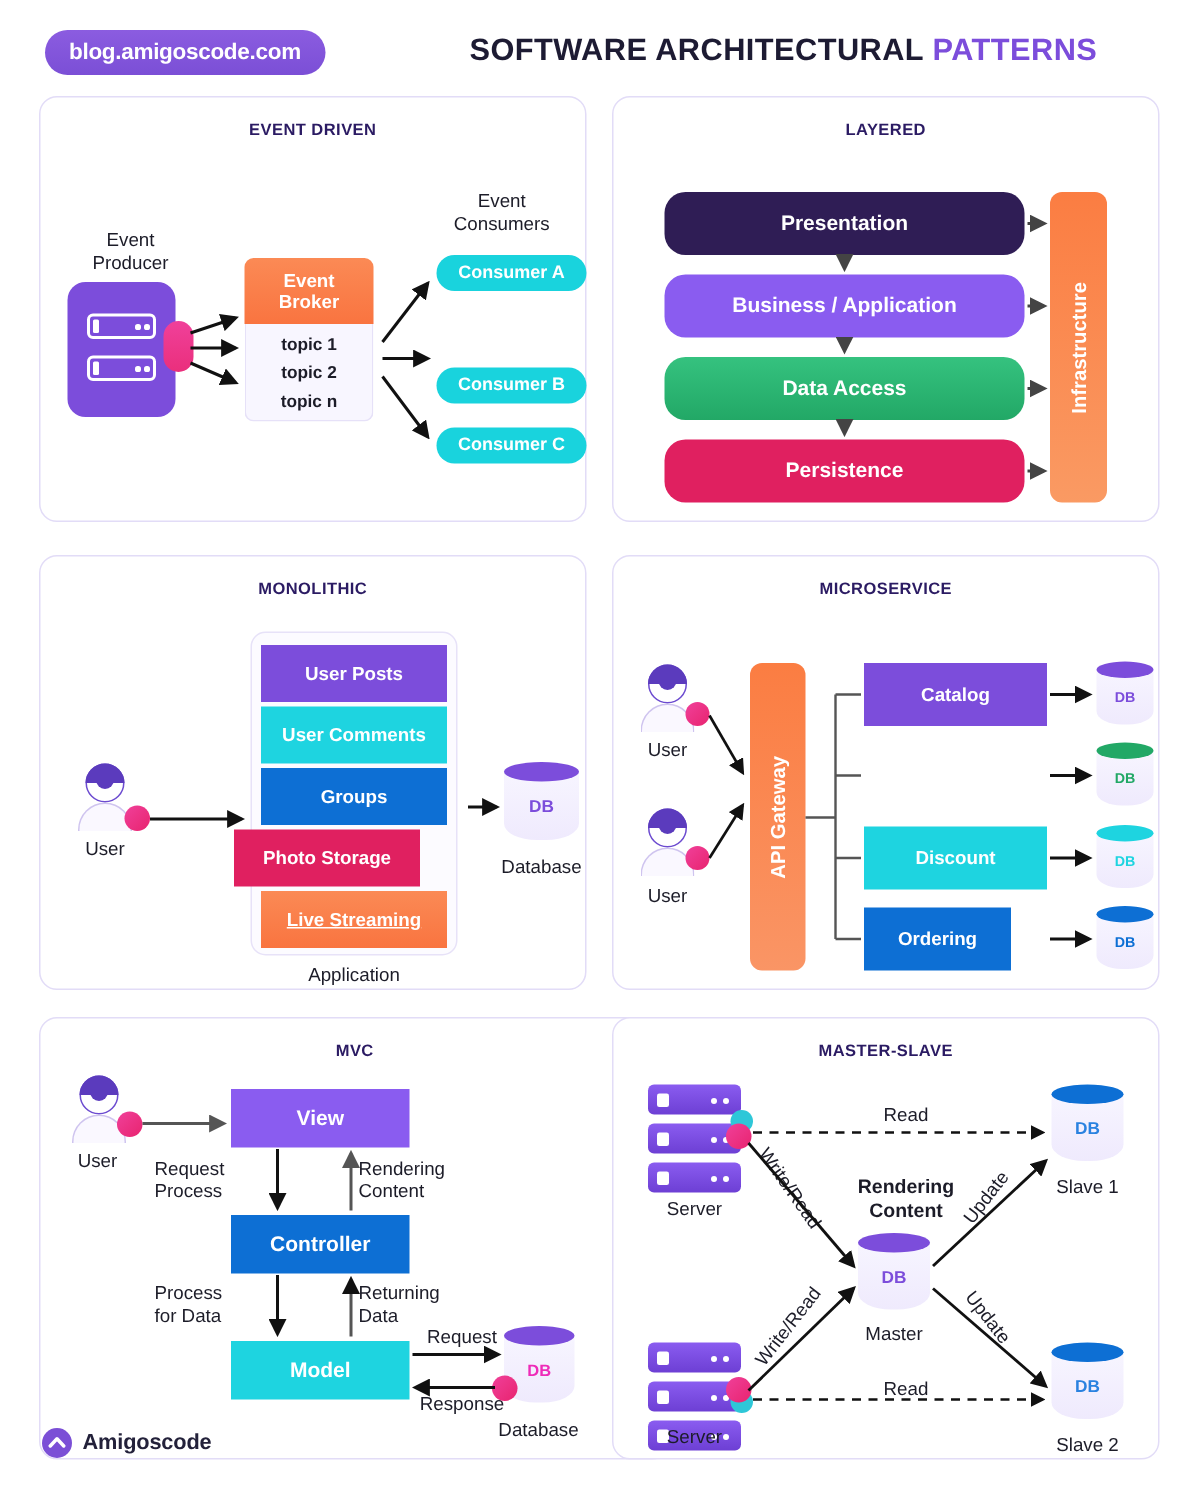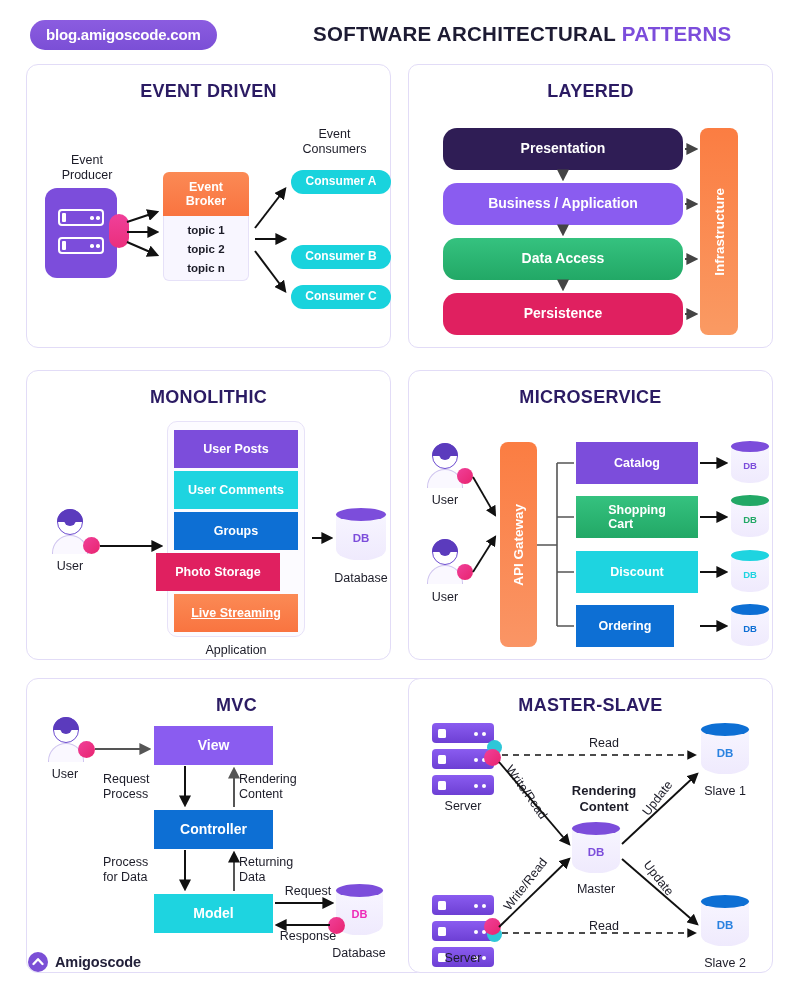--- a/index.html
+++ b/index.html
@@ -28,25 +28,25 @@
   }
   .title .accent { color:#7c4ddb; }
 
   
   .card {
     position:absolute; background:#fff;
     border:1.5px solid #e2dcf7; border-radius:12px;
   }
   .card-title {
     position:absolute; left:0; width:100%; top:16px; text-align:center;
-    font-size:18px; font-weight:800; color:#2b1b63; letter-spacing:0.3px;
+    font-size:11px; font-weight:800; color:#2b1b63; letter-spacing:0.3px;
   }
 
   .c1 { left:26px;  top:64px;  width:365px; height:284px; }
-  .c2 { left:408px; top:64px;  width:365px; height:284px;border-radius:10px; }
+  .c2 { left:408px; top:64px;  width:365px; height:284px; }
   .c3 { left:26px;  top:370px; width:365px; height:290px; }
   .c4 { left:408px; top:370px; width:365px; height:290px; }
   .c5 { left:26px;  top:678px; width:421px; height:295px;padding-left:44px; }
   .c6 { left:408px; top:678px; width:365px; height:295px; }
 
   .abs { position:absolute; }
   .lbl { position:absolute; font-size:12.5px; color:#1c1c28; line-height:1.22;
          text-align:center; font-weight:400; }
   .lbl.b { font-weight:600; }
 
@@ -215,23 +215,20 @@
       <div class="abs" style="left:1px; top:26px; width:36px; height:19px; border-radius:18px 18px 0 0; background:#faf8ff; border:1.6px solid #cfc4ef; border-bottom:none;"></div>
     </div>
     <div class="abs" style="left:48px; top:193px; width:16px; height:16px; border-radius:50%; background:linear-gradient(135deg,#f0409a,#e8246f);"></div>
     <div class="lbl" style="left:2px; top:219px; width:68px;">User</div>
 
     <div class="abs" style="left:91px; top:71px; width:37px; height:205px; background:linear-gradient(180deg,#fb7d42,#fa9565); border-radius:8px; display:flex; align-items:center; justify-content:center;">
       <span style="writing-mode:vertical-rl; transform:rotate(180deg); color:#fff; font-weight:800; font-size:13.5px;">API Gateway</span>
     </div>
 
     <div class="box" style="left:167px; top:71px; width:122px; height:42px; background:#7c4ddb; font-size:12.5px;">Catalog</div>
-    <div class="box" style="left:167px; top:125px; width:122px; height:42px; background:linear-gradient(180deg,#35c27f,#22a866); font-size:12.5px;">
-      <span><span>Shopping</span><br><span>Cart</span></span>
-    </div>
     <div class="box" style="left:167px; top:180px; width:122px; height:42px; background:#1ed4e0; font-size:12.5px;">Discount</div>
     <div class="box" style="left:167px; top:234px; width:98px; height:42px; background:#0d6fd4; font-size:12.5px;">Ordering</div>
 
     <div class="abs" style="left:322px; top:70px; width:38px; height:45px;">
       <div class="abs" style="left:0; top:5px; width:38px; height:37px; background:linear-gradient(180deg,#f7f5ff,#efeafd); border-radius:0 0 17px 17px / 0 0 9px 9px;"></div>
       <div class="abs" style="left:0; top:0; width:38px; height:11px; border-radius:50%; background:#7c4ddb;"></div>
       <div class="abs" style="left:0; top:7px; width:38px; height:35px; display:flex; align-items:center; justify-content:center; font-size:9.5px; font-weight:800; color:#7c4ddb;">DB</div>
     </div>
     <div class="abs" style="left:322px; top:124px; width:38px; height:45px;">
       <div class="abs" style="left:0; top:5px; width:38px; height:37px; background:linear-gradient(180deg,#f7f5ff,#efeafd); border-radius:0 0 17px 17px / 0 0 9px 9px;"></div>

